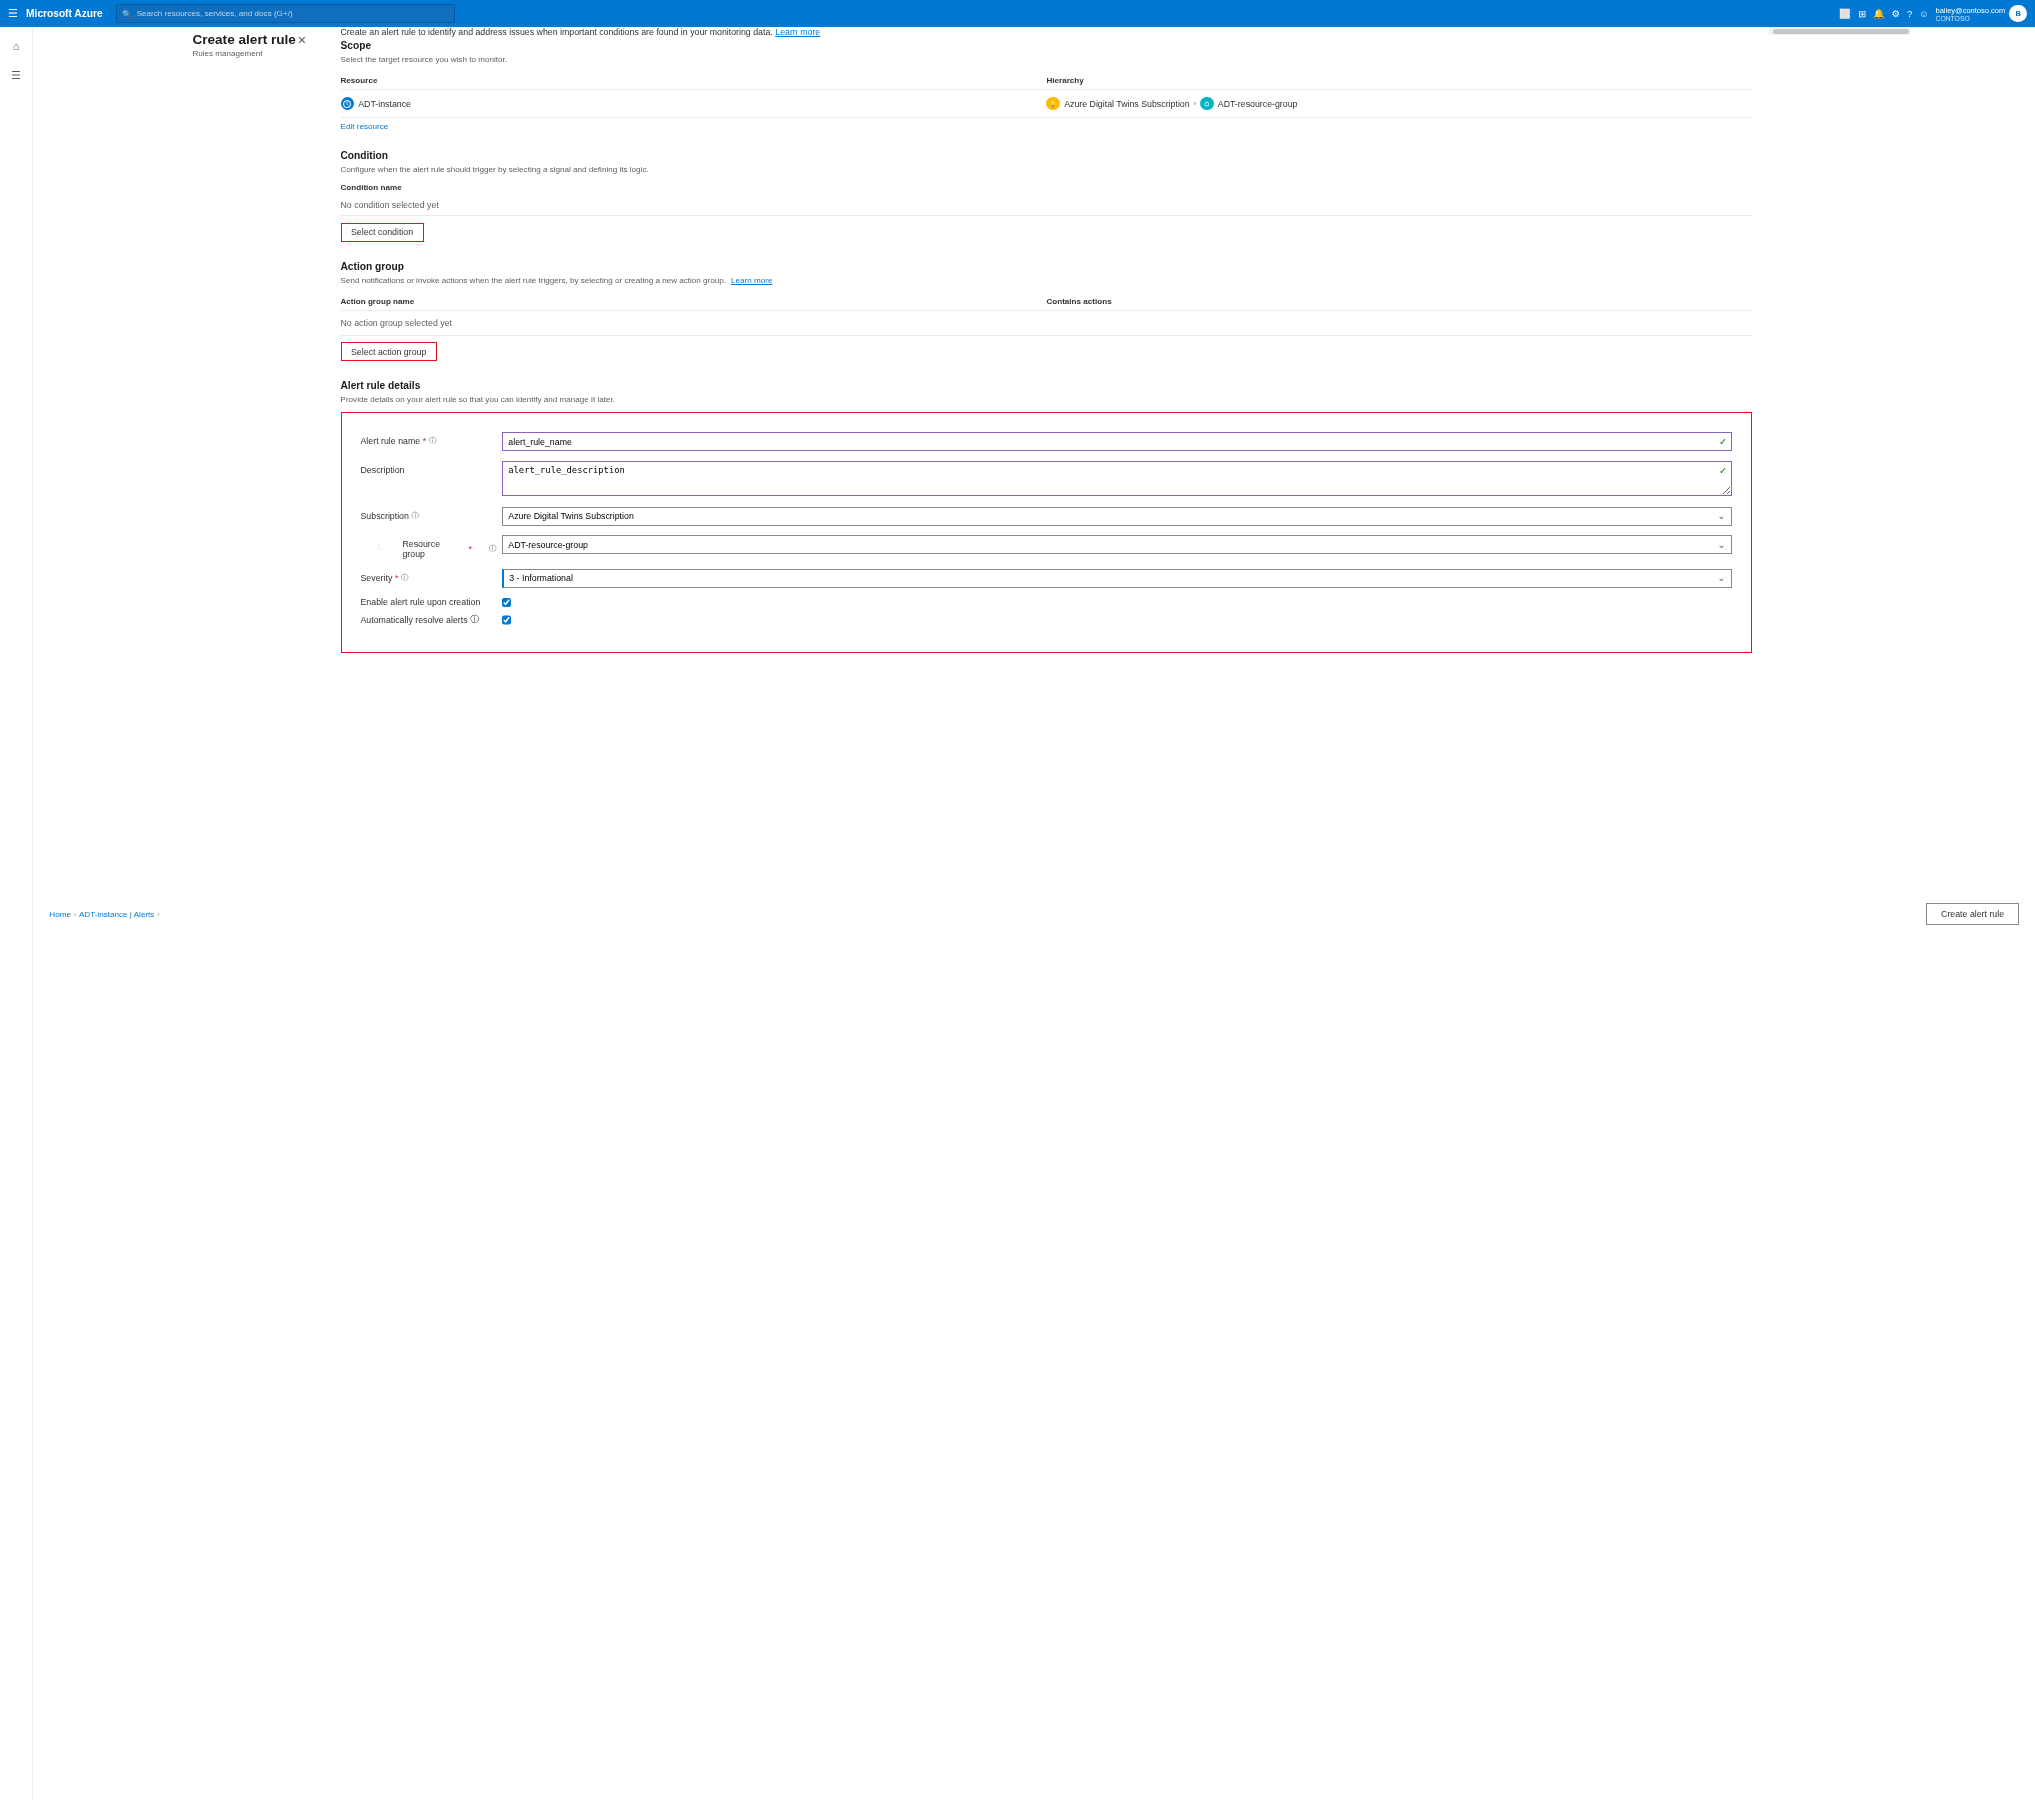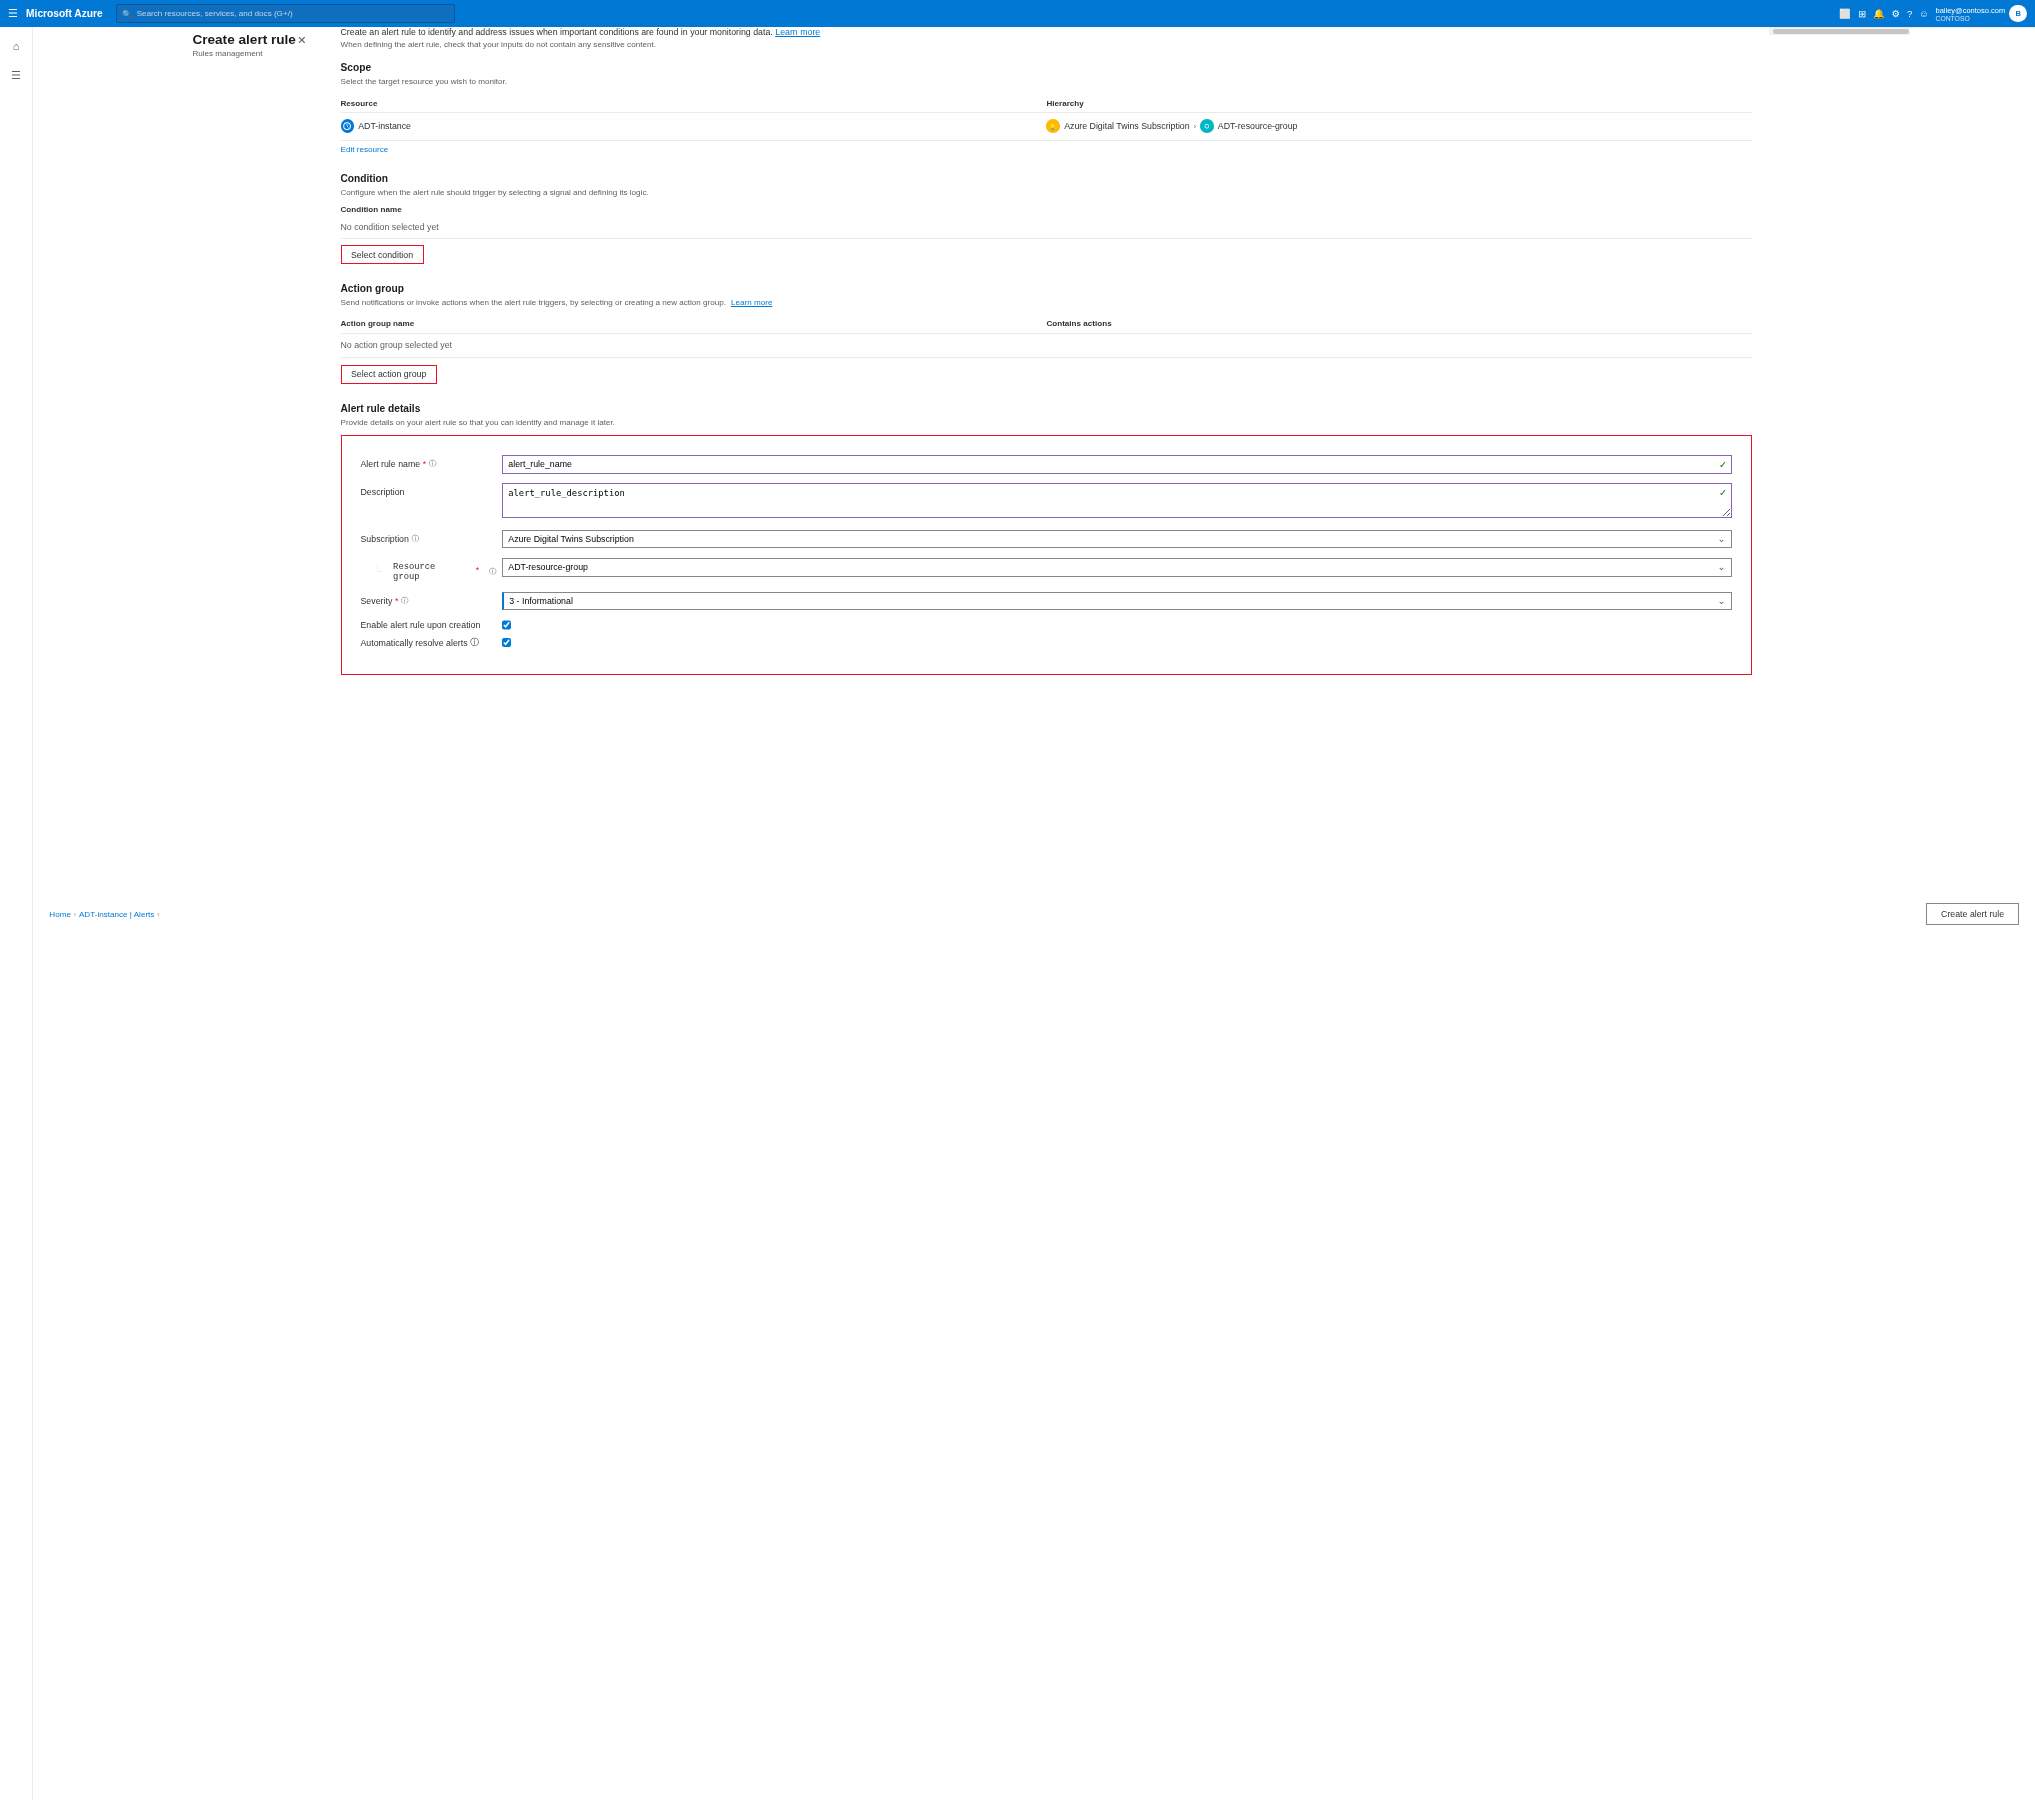--- a/index.html
+++ b/index.html
@@ -146,21 +146,21 @@
     .select-wrapper { position: relative; display: inline-block; width: 100%; }
     .select-wrapper::after {
       content: '⌄'; position: absolute; right: 6.8px; top: 50%; transform: translateY(-55%);
       pointer-events: none; color: #605e5c; font-size: 9.5px;
     }
 
     .checkbox-row { display: flex; align-items: center; gap: 5.4px; margin-bottom: 6.8px; }
     .checkbox-blue { accent-color: #0078d4; width: 9.5px; height: 9.5px; }
 
     
-    .indented { padding-left: 13.6px; display: flex; align-items: center; gap: 9px; font-family: Liberation Mono, monospace; }
+    .indented { padding-left: 13.6px; display: flex; align-items: center; gap: 17px; }
 
     
     .bottom-bar {
       border-top: 0.7px solid #edebe9; padding: 8.1px 16.3px;
       background: white; display: flex; align-items: center; flex-shrink: 0;
     }
     .btn-primary {
       background: white; border: 0.7px solid #8a8886; color: #323130;
       padding: 4.7px 13.6px; font-size: 8.8px; cursor: pointer; font-weight: 400;
     }
@@ -232,21 +232,20 @@
       </div>
       <span class="panel-close">✕</span>
     </div>
 
     <div class="main-scroll">
 
       <p class="intro-text">
         <span>Create an alert rule to identify and address issues when important conditions are found in your monitoring data.</span>
         <a href="#" style="color:#0078d4;">Learn more</a>
       </p>
-      <p class="intro-note">When defining the alert rule, check that your inputs do not contain any sensitive content.</p>
 
       <div class="section">
         <div class="section-title">Scope</div>
         <div class="section-desc">Select the target resource you wish to monitor.</div>
 
         <div class="resource-table">
           <div class="table-header">
             <span>Resource</span>
             <span>Hierarchy</span>
           </div>

